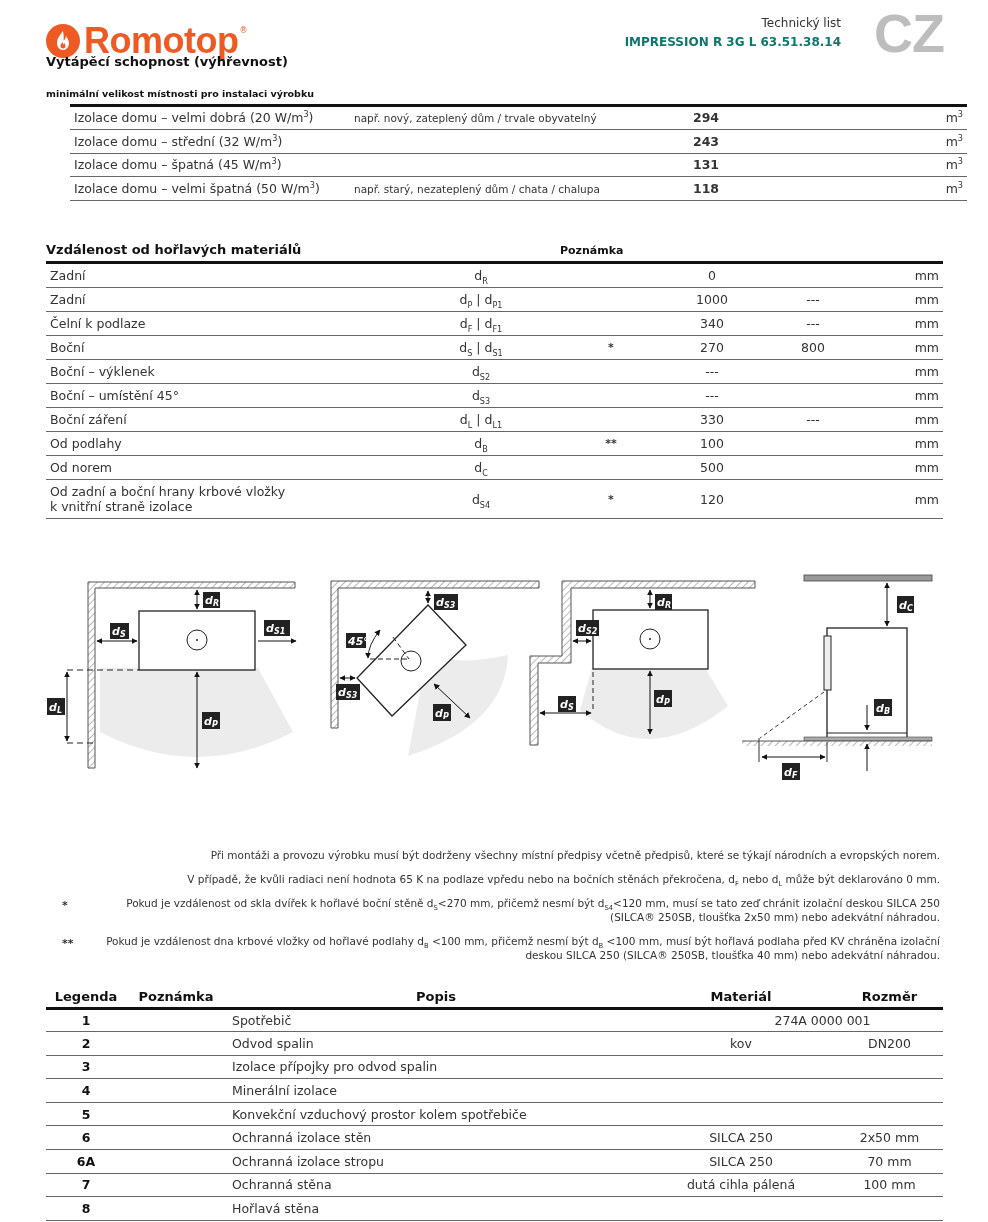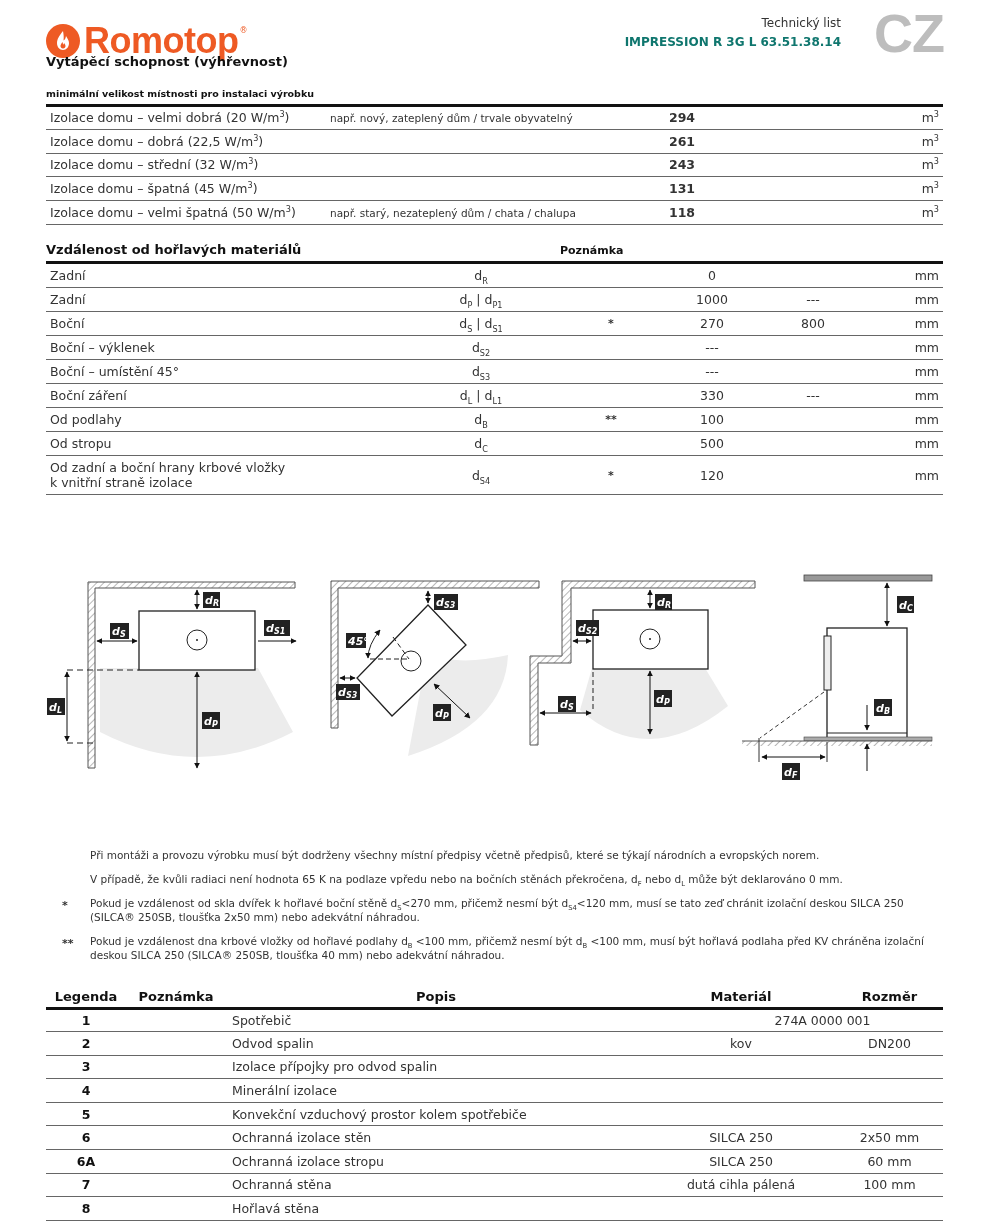--- a/index.html
+++ b/index.html
@@ -34,21 +34,21 @@
   .dist .star { text-align: center; font-size: 11px; font-weight: bold; }
   .dist .v1, .dist .v2 { text-align: center; }
   .dist .unit { text-align: right; }
   .dist td.two { height: 36px; line-height: 15px; white-space: normal; }
   .poz-head { position: absolute; left: 560px; top: 244px; font-size: 11px; font-weight: bold; color: #111; }
 
   .diagram { position: absolute; }
   .dlabel { font-family: "DejaVu Sans", sans-serif; font-style: italic; font-weight: bold; font-size: 11px; fill: #fff; }
 
   .notes { position: absolute; left: 90px; top: 848px; width: 850px; font-size: 10.5px; color: #333; }
-  .notes p { margin-bottom: 10px; line-height: 14px; position: relative; }
+  .notes p { margin-bottom: 10px; line-height: 14px; position: relative; text-align: right; }
   .notes .bullet { position: absolute; left: -28px; top: 3px; font-weight: bold; font-size: 11px; }
 
   .legend td { height: 23.6px; font-size: 12.5px; color: #333; border-bottom: 1.5px solid #666; white-space: nowrap; padding: 0 4px; }
   .legend tr:first-child td { border-top: 3px solid #111; }
   .legend th { font-size: 13px; font-weight: bold; color: #111; height: 22px; text-align: center; padding: 0 4px; }
   .legend .num { text-align: center; font-weight: bold; color: #111; }
   .legend .mat, .legend .size { text-align: center; }
 </style>
 </head>
 <body>
@@ -62,32 +62,26 @@
   </div>
   <span class="logo-text">Romotop</span>
   <span class="logo-reg">®</span>
 </div>
 <div class="doc-type">Technický list</div>
 <div class="doc-model">IMPRESSION R 3G L 63.51.38.14</div>
 <div class="lang">CZ</div>
 
 <div class="sec-title" style="top:54px;">Vytápěcí schopnost (výhřevnost)</div>
 <div class="sec-sub" style="top:88px;">minimální velikost místnosti pro instalaci výrobku</div>
-<table class="heat" style="top:104px;">
+<table class="heat" style="top:104px;margin-left:24px;">
   <tbody id="heat-body">
       <tr>
         <td style="width:280px"><span>Izolace domu – velmi dobrá (20 W/m</span><sup>3</sup><span>)</span></td>
         <td class="note" style="width:320px">např. nový, zateplený dům / trvale obyvatelný</td>
         <td class="val" style="width:72px">294</td>
-        <td class="unit"><span>m</span><sup>3</sup></td>
-      </tr>
-      <tr>
-        <td style="width:280px"><span>Izolace domu – dobrá (22,5 W/m</span><sup>3</sup><span>)</span></td>
-        <td class="note" style="width:320px"></td>
-        <td class="val" style="width:72px">261</td>
         <td class="unit"><span>m</span><sup>3</sup></td>
       </tr>
       <tr>
         <td style="width:280px"><span>Izolace domu – střední (32 W/m</span><sup>3</sup><span>)</span></td>
         <td class="note" style="width:320px"></td>
         <td class="val" style="width:72px">243</td>
         <td class="unit"><span>m</span><sup>3</sup></td>
       </tr>
       <tr>
         <td style="width:280px"><span>Izolace domu – špatná (45 W/m</span><sup>3</sup><span>)</span></td>
@@ -126,20 +120,28 @@
       </tr>
       <tr>
         <td class=""><span>Zadní</span></td>
         <td class="sym"><span>d</span><sub>P</sub> | <span>d</span><sub>P1</sub></td>
         <td class="star"></td>
         <td class="v1">1000</td>
         <td class="v2">---</td>
         <td class="unit">mm</td>
       </tr>
       <tr>
+        <td class=""><span>Čelní k podlaze</span></td>
+        <td class="sym"><span>d</span><sub>F</sub> | <span>d</span><sub>F1</sub></td>
+        <td class="star"></td>
+        <td class="v1">340</td>
+        <td class="v2">---</td>
+        <td class="unit">mm</td>
+      </tr>
+      <tr>
         <td class=""><span>Boční</span></td>
         <td class="sym"><span>d</span><sub>S</sub> | <span>d</span><sub>S1</sub></td>
         <td class="star">*</td>
         <td class="v1">270</td>
         <td class="v2">800</td>
         <td class="unit">mm</td>
       </tr>
       <tr>
         <td class=""><span>Boční – výklenek</span></td>
         <td class="sym"><span>d</span><sub>S2</sub></td>
@@ -166,21 +168,21 @@
       </tr>
       <tr>
         <td class=""><span>Od podlahy</span></td>
         <td class="sym"><span>d</span><sub>B</sub></td>
         <td class="star">**</td>
         <td class="v1">100</td>
         <td class="v2"></td>
         <td class="unit">mm</td>
       </tr>
       <tr>
-        <td class=""><span>Od stropu</span></td>
+        <td class=""><span>Od norem</span></td>
         <td class="sym"><span>d</span><sub>C</sub></td>
         <td class="star"></td>
         <td class="v1">500</td>
         <td class="v2"></td>
         <td class="unit">mm</td>
       </tr>
       <tr>
         <td class=" two"><span>Od zadní a boční hrany krbové vložky</span><br><span>k vnitřní straně izolace</span></td>
         <td class="sym two"><span>d</span><sub>S4</sub></td>
         <td class="star two">*</td>
@@ -357,21 +359,21 @@
         <td></td>
         <td style="padding-left:6px">Ochranná izolace stěn</td>
         <td class="mat">SILCA 250</td>
         <td class="size">2x50 mm</td>
       </tr>
       <tr>
         <td class="num">6A</td>
         <td></td>
         <td style="padding-left:6px">Ochranná izolace stropu</td>
         <td class="mat">SILCA 250</td>
-        <td class="size">60 mm</td>
+        <td class="size">70 mm</td>
       </tr>
       <tr>
         <td class="num">7</td>
         <td></td>
         <td style="padding-left:6px">Ochranná stěna</td>
         <td class="mat">dutá cihla pálená</td>
         <td class="size">100 mm</td>
       </tr>
       <tr>
         <td class="num">8</td>

